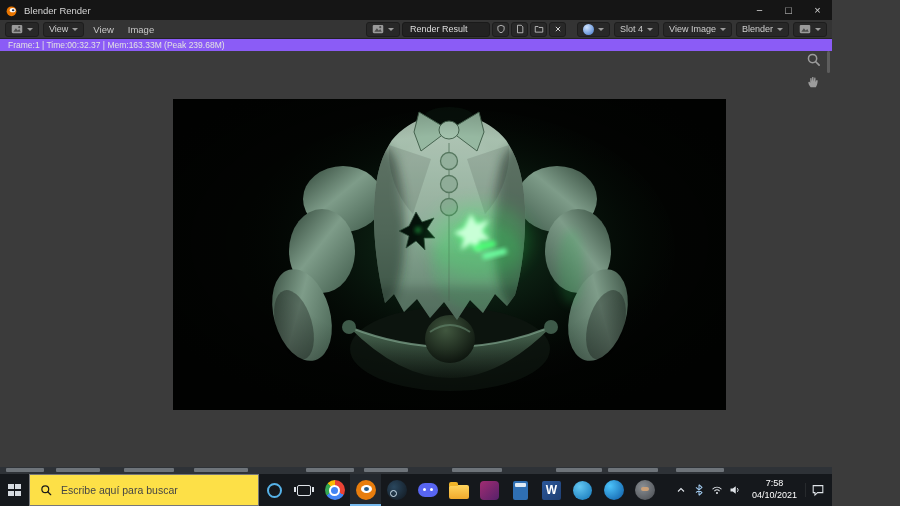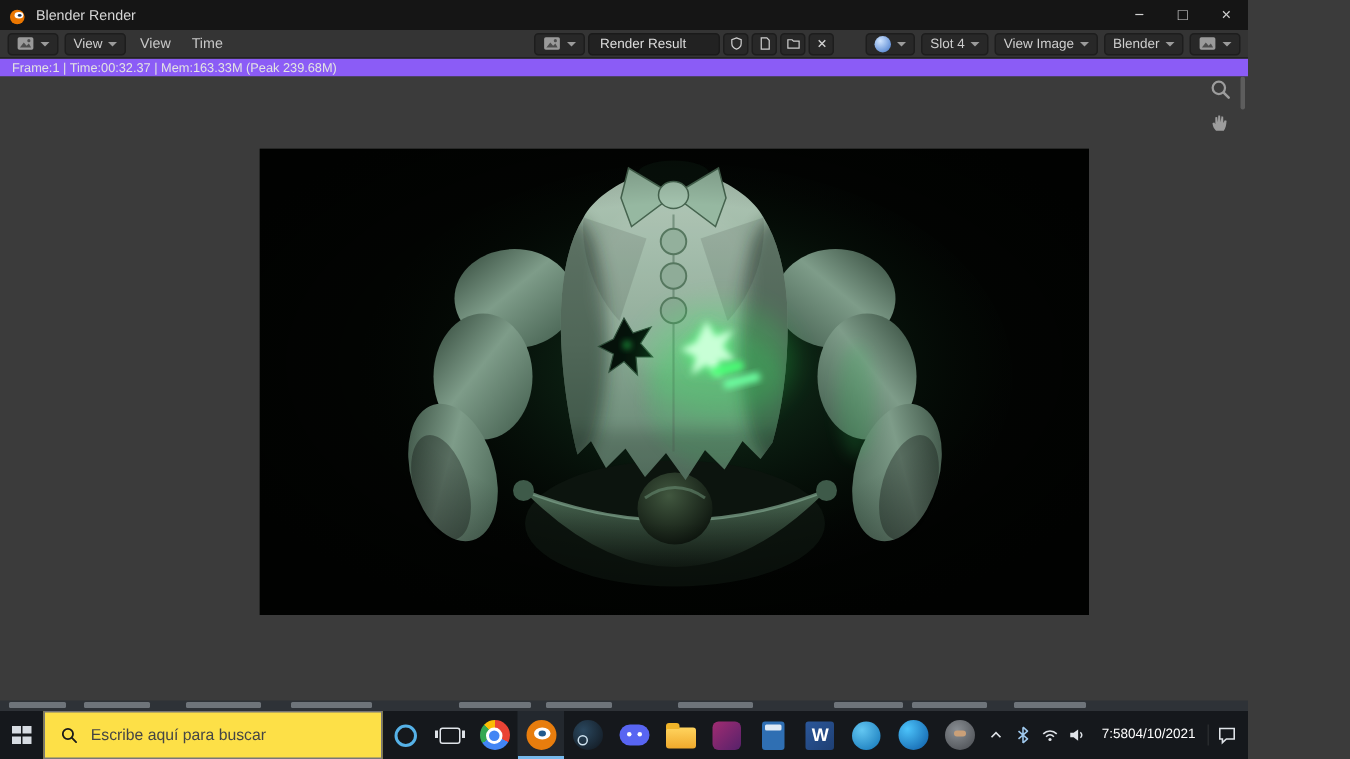--- a/index.html
+++ b/index.html
@@ -12,21 +12,21 @@
 .titlebar .app-ic{width:13px;height:13px;display:inline-flex}
 .titlebar .ttl{color:#d6d6d6;font-size:9.5px}
 .wincontrols{margin-left:auto;display:flex;align-self:stretch}
 .wc{width:29px;display:flex;align-items:center;justify-content:center;color:#d2d2d2;font-size:11px}
 
 
 .ehdr{height:19px;background:#343434;border-bottom:1px solid #232323;display:flex;align-items:center;padding:0 5px;gap:4px;flex:0 0 auto;position:relative}
 .dd{height:15px;background:#282828;border:1px solid #1d1d1d;border-radius:3px;display:inline-flex;align-items:center;gap:4px;padding:0 5px;color:#cecece;font-size:9px;line-height:1}
 .car{display:block;width:0;height:0;border-left:3px solid transparent;border-right:3px solid transparent;border-top:3.5px solid #9b9b9b}
 .mlabel{color:#c8c8c8;font-size:9.5px;padding:0 5px}
-.ehdr .center{position:absolute;left:356px;display:flex;align-items:center;gap:2px}
+.ehdr .center{position:absolute;left:366px;display:flex;align-items:center;gap:2px}
 .ehdr .rgt{position:absolute;right:5px;display:flex;align-items:center;gap:4px}
 .tool-ic{width:12px;height:12px;display:inline-flex}
 .nfield{height:15px;background:#222;border:1px solid #1a1a1a;border-radius:3px;color:#ddd;font-size:9px;display:flex;align-items:center;padding:0 7px;min-width:88px}
 .sq-btn{height:15px;width:17px;background:#282828;border:1px solid #1d1d1d;border-radius:3px;display:inline-flex;align-items:center;justify-content:center}
 .sq-btn svg{width:10px;height:10px}
 .gizmo-ball{width:11px;height:11px;border-radius:50%;background:radial-gradient(circle at 35% 30%,#cfe4ff,#3f74c9);display:inline-block}
 
 
 .stats{height:12px;background:#8b5cf6;display:flex;align-items:center;padding-left:8px;color:#e3e3e3;font-size:8.5px;flex:0 0 auto}
 
@@ -74,21 +74,21 @@
 .ic-calc{width:15px;height:19px;background:#2f6fb3;border-radius:2px;position:relative}
 .ic-calc::before{content:"";position:absolute;top:2px;left:2px;right:2px;height:4px;background:#dfeaf5;border-radius:1px}
 .ic-word{width:19px;height:19px;background:linear-gradient(135deg,#2b579a,#1e3f73);border-radius:2px;color:#fff;font-size:12px;font-weight:bold;display:flex;align-items:center;justify-content:center}
 .ic-p9{width:19px;height:19px;border-radius:50%;background:radial-gradient(circle at 35% 30%,#63c7f2,#1173b6)}
 .ic-edge{width:20px;height:20px;border-radius:50%;background:radial-gradient(circle at 30% 30%,#4cc3fa,#0c59a4)}
 .ic-gimp{width:20px;height:20px;border-radius:50%;background:radial-gradient(circle at 40% 35%,#8a8f94,#45484d);position:relative}
 .ic-gimp::before{content:"";position:absolute;left:6px;top:7px;width:8px;height:4px;background:#caa078;border-radius:2px}
 .tray{margin-left:auto;display:flex;align-items:center;gap:1px;padding-right:2px}
 .tray-ic{width:17px;height:26px;display:flex;align-items:center;justify-content:center}
 .tray-ic svg{width:12px;height:12px}
-.clock{display:flex;flex-direction:row;align-items:center;justify-content:center;color:#fff;font-size:9px;line-height:1.3;padding:0 7px;white-space:nowrap}
+.clock{display:flex;flex-direction:column;align-items:center;justify-content:center;color:#fff;font-size:9px;line-height:1.3;padding:0 7px;white-space:nowrap}
 .notif{width:25px;display:flex;align-items:center;justify-content:center;border-left:1px solid rgba(255,255,255,.08)}
 .notif svg{width:14px;height:14px}
 </style>
 </head>
 <body>
 
 <div class="screen">
 
   <div class="titlebar">
     <span class="app-ic">
@@ -115,21 +115,21 @@
             <circle cx="11" cy="5.5" r="1.4" fill="#4e4e4e"></circle>
           </svg>
       </span>
       <i class="car"></i>
     </div>
     <div class="dd">
       <span>View</span>
       <i class="car"></i>
     </div>
     <span class="mlabel">View</span>
-    <span class="mlabel">Time</span>
+    <span class="mlabel">Image</span>
 
     <div class="center">
       <div class="dd">
         <span class="tool-ic">
           <svg viewBox="0 0 16 16">
               <rect x="1" y="2.5" width="14" height="11" rx="1.5" fill="#9a9a9a"></rect>
               <path d="M3 11.5 L6.5 7 L9 10 L11 8 L13 11.5 Z" fill="#4e4e4e"></path>
               <circle cx="11" cy="5.5" r="1.4" fill="#4e4e4e"></circle>
             </svg>
         </span>

